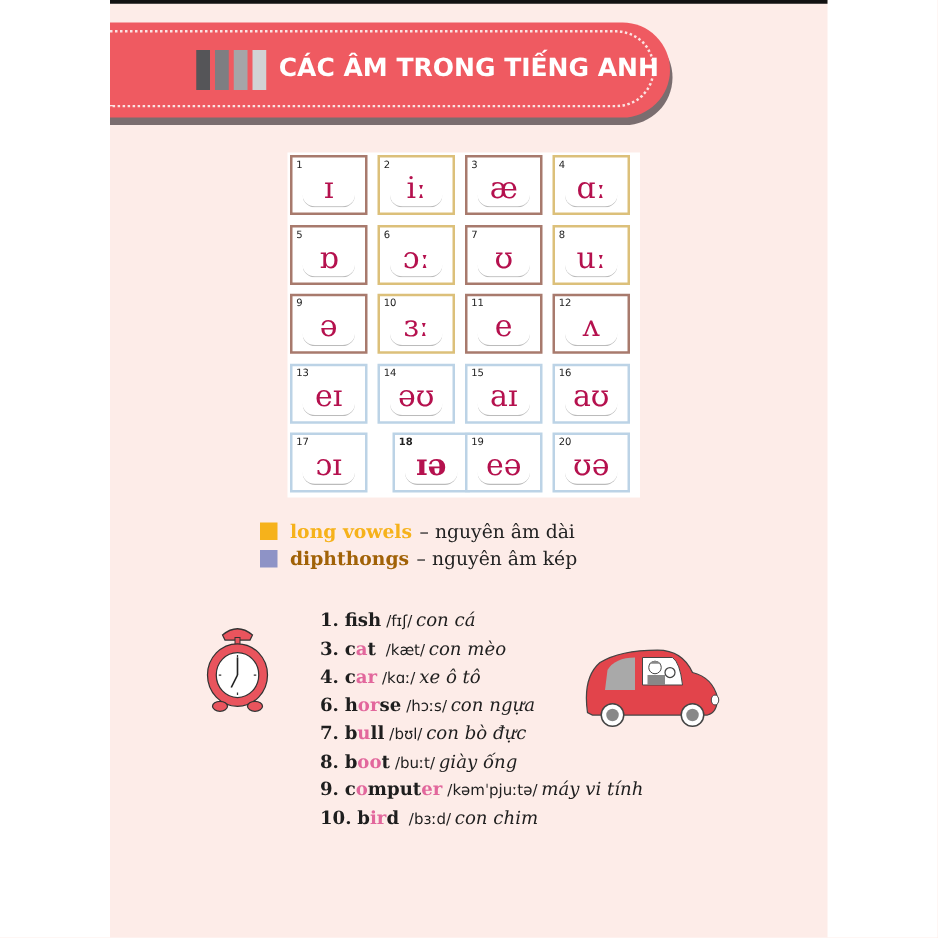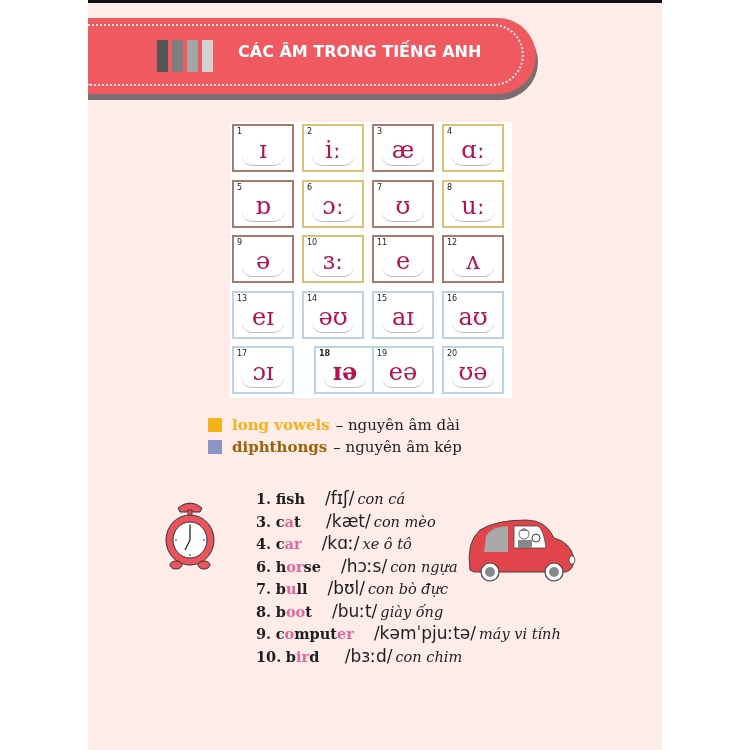--- a/index.html
+++ b/index.html
@@ -4,35 +4,35 @@
 <style>
   html,body{margin:0;padding:0;}
   body{width:750px;height:750px;background:#ffffff;position:relative;overflow:hidden;font-family:"DejaVu Serif",serif;}
   .page{position:absolute;left:88px;top:0;width:574px;height:750px;background:#fdece8;border-top:3px solid #111;box-sizing:border-box;}
   .banner{position:absolute;left:88px;top:18px;width:450px;height:82px;}
   .banner .shadow{position:absolute;left:0;top:6px;width:450px;height:76px;background:#7a6d6f;border-radius:0 40px 40px 0;}
   .banner .band{position:absolute;left:0;top:0;width:448px;height:76px;background:#ef5a61;border-radius:0 40px 40px 0;}
   .banner .dots{position:absolute;left:0;top:6px;width:436px;height:62px;border:2px dotted #fbe3e2;border-left:none;border-radius:0 32px 32px 0;box-sizing:border-box;}
   .bars{position:absolute;left:69px;top:22px;height:32px;display:flex;gap:4px;}
   .bars span{display:block;width:11px;height:32px;}
-  .banner .title{position:absolute;left:150px;top:24px;font-family:"DejaVu Sans",sans-serif;font-weight:bold;font-size:16px;color:#fff;letter-spacing:0px;white-space:nowrap;}
+  .banner .title{position:absolute;left:135px;top:24px;font-family:"DejaVu Sans",sans-serif;font-weight:bold;font-size:20px;color:#fff;letter-spacing:0px;white-space:nowrap;}
   .grid{position:absolute;left:230px;top:122px;width:282px;height:276px;background:#fff;}
   .cell{position:absolute;width:62px;height:48px;background:#fff;box-sizing:border-box;border:2px solid #a87a6d;}
   .cell .num{position:absolute;left:3px;top:1px;font-family:"DejaVu Sans",sans-serif;font-size:8px;color:#222;}
   .cell .sym{position:absolute;left:0;right:0;top:8px;text-align:center;font-family:"DejaVu Serif",serif;font-size:24px;color:#b5114e;line-height:32px;}
   .cell .sketch{position:absolute;left:8px;right:8px;bottom:4px;height:10px;border-bottom:1px solid #bbb;border-radius:0 0 10px 10px;}
   .legend{position:absolute;left:208px;top:414px;font-family:"DejaVu Serif",serif;font-size:15px;color:#222;}
   .legend .row{display:flex;align-items:center;height:22px;}
   .legend .sw{width:14px;height:14px;margin-right:10px;}
   .legend .key{font-weight:bold;margin-right:6px;}
   .words{position:absolute;left:256px;top:488px;font-family:"DejaVu Serif",serif;font-size:14.5px;color:#1e1e1e;}
   .words .w{height:22.5px;white-space:nowrap;}
   .words .n,.words .word{font-weight:bold;}
   .words .hl{color:#e2679c;}
-  .words .ipa{font-family:"DejaVu Sans",sans-serif;font-size:17px;margin-left:20px;}
+  .words .ipa{font-family:"DejaVu Sans",sans-serif;font-size:12px;margin-left:4px;}
   .words .mean{font-style:italic;margin-left:3px;}
   .clock{position:absolute;left:160px;top:498px;width:60px;height:72px;}
   .car{position:absolute;left:466px;top:512px;width:110px;height:70px;}
 </style>
 </head>
 <body>
 
 <div class="page"></div>
 
 <div class="banner">

